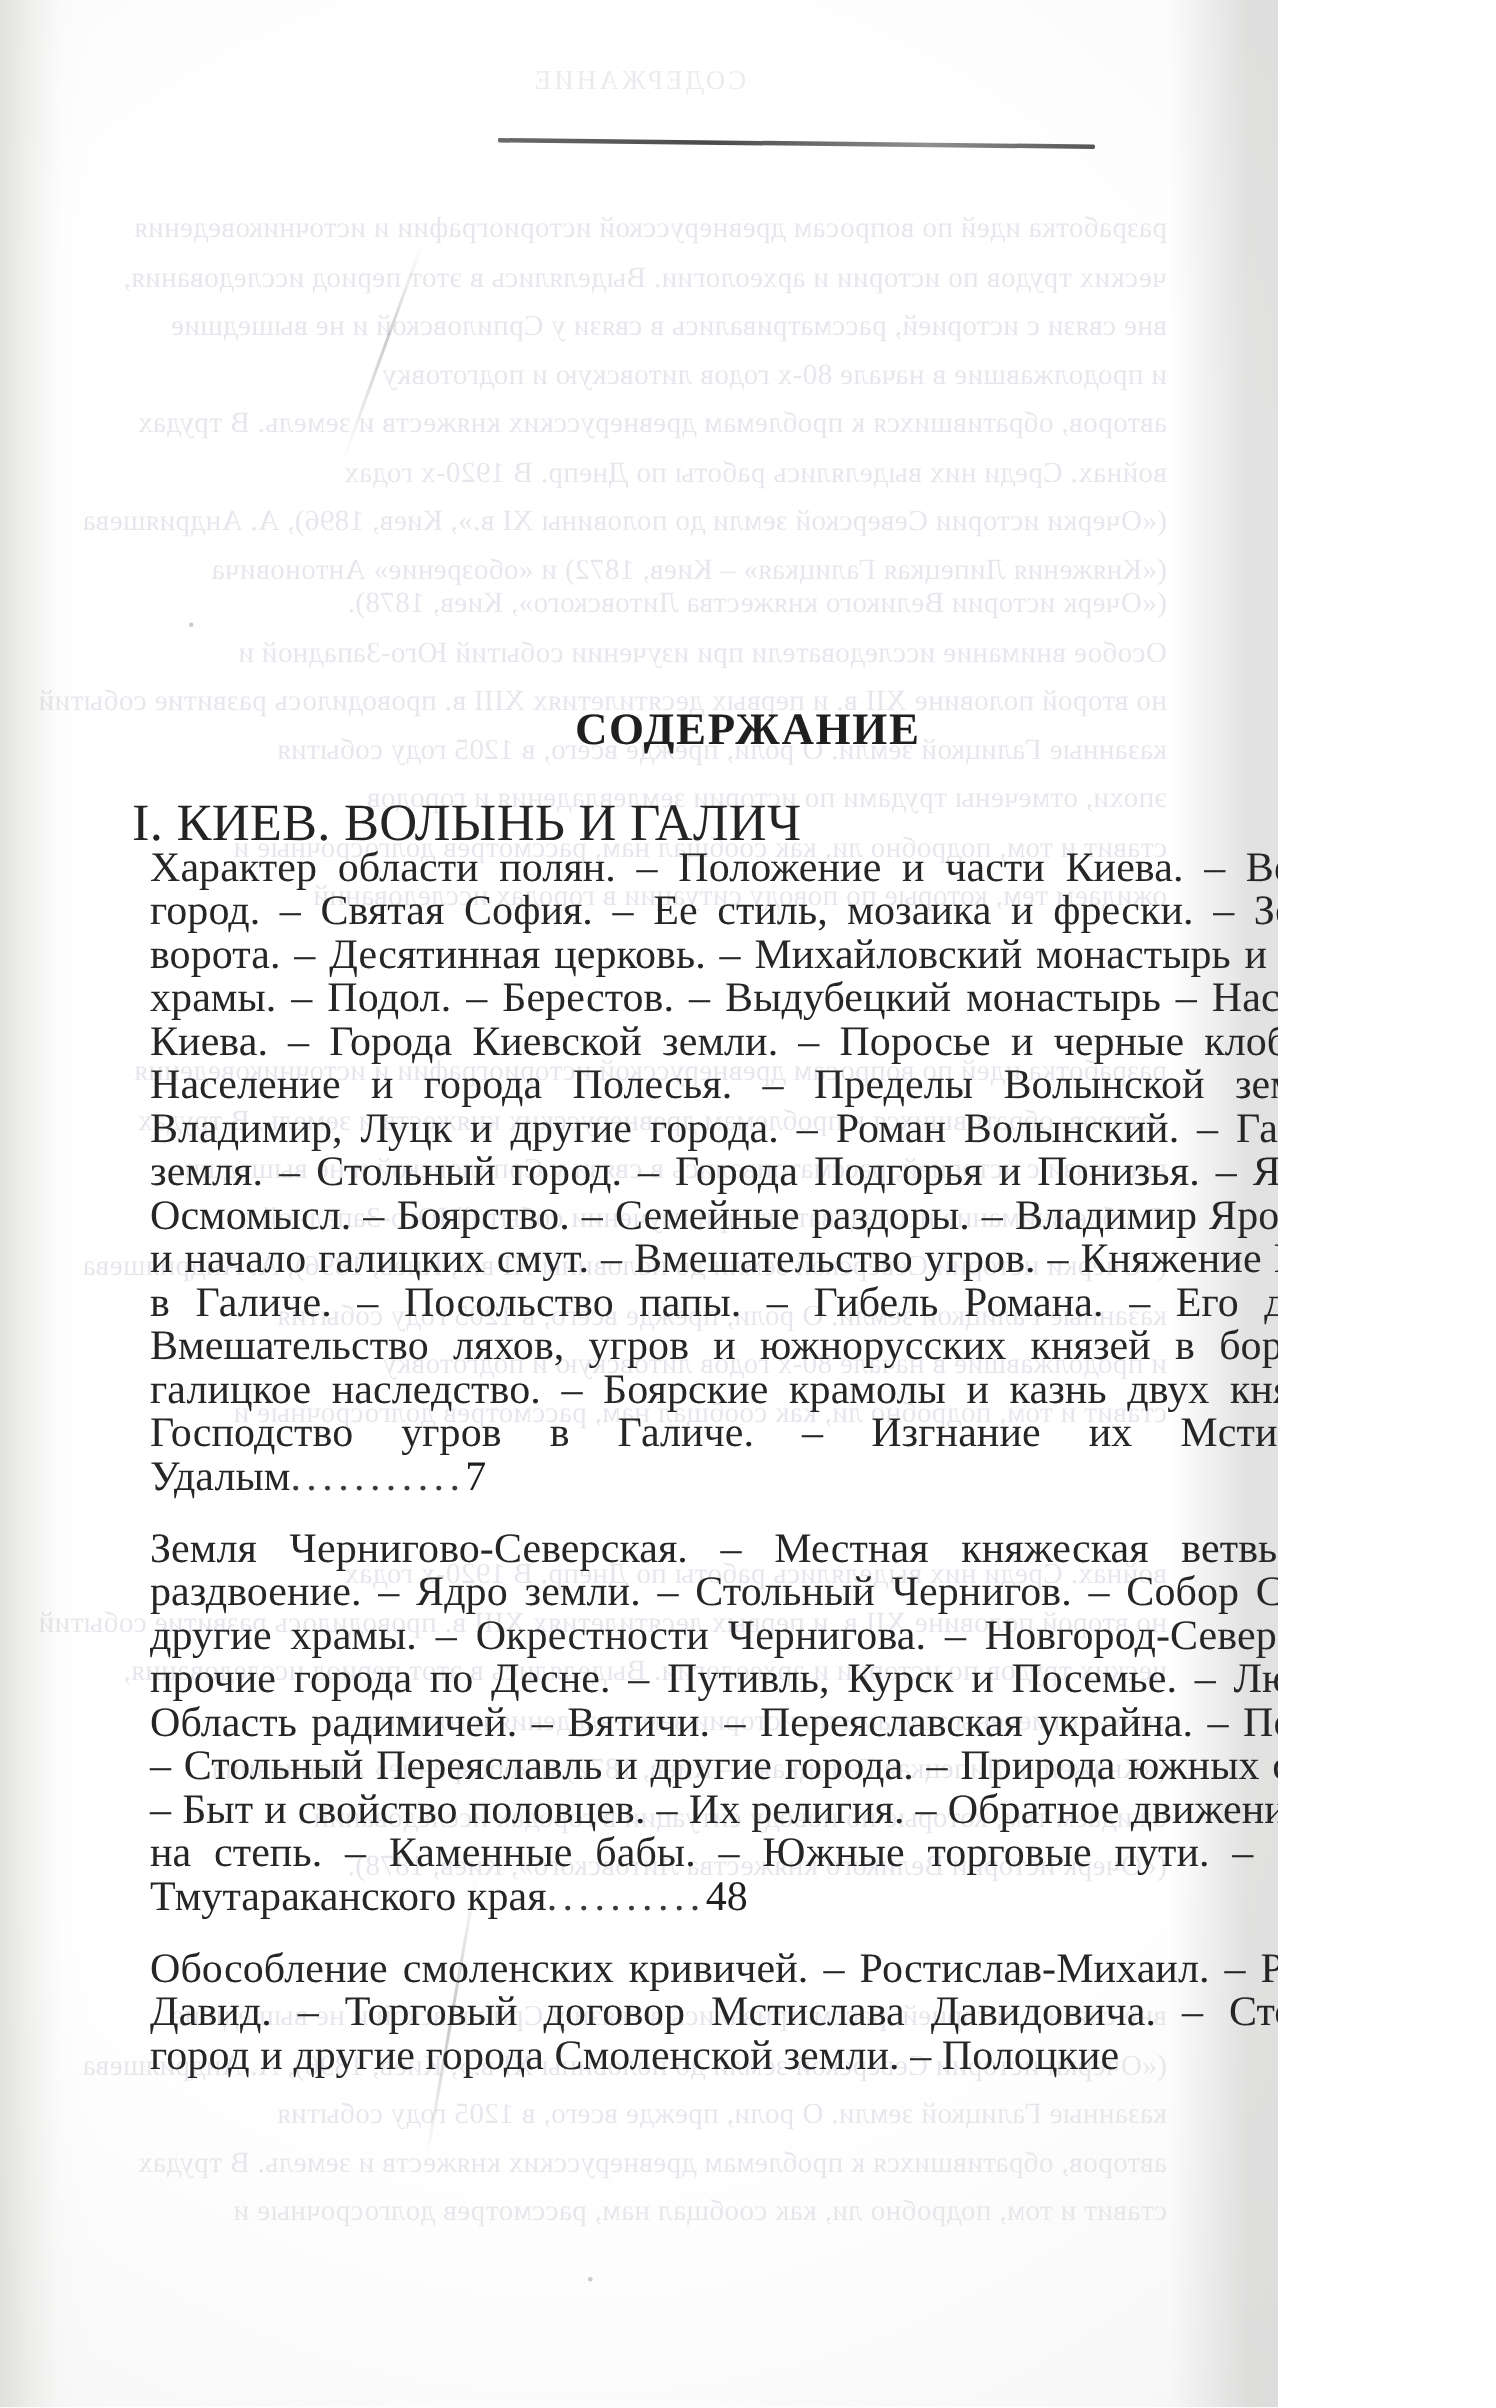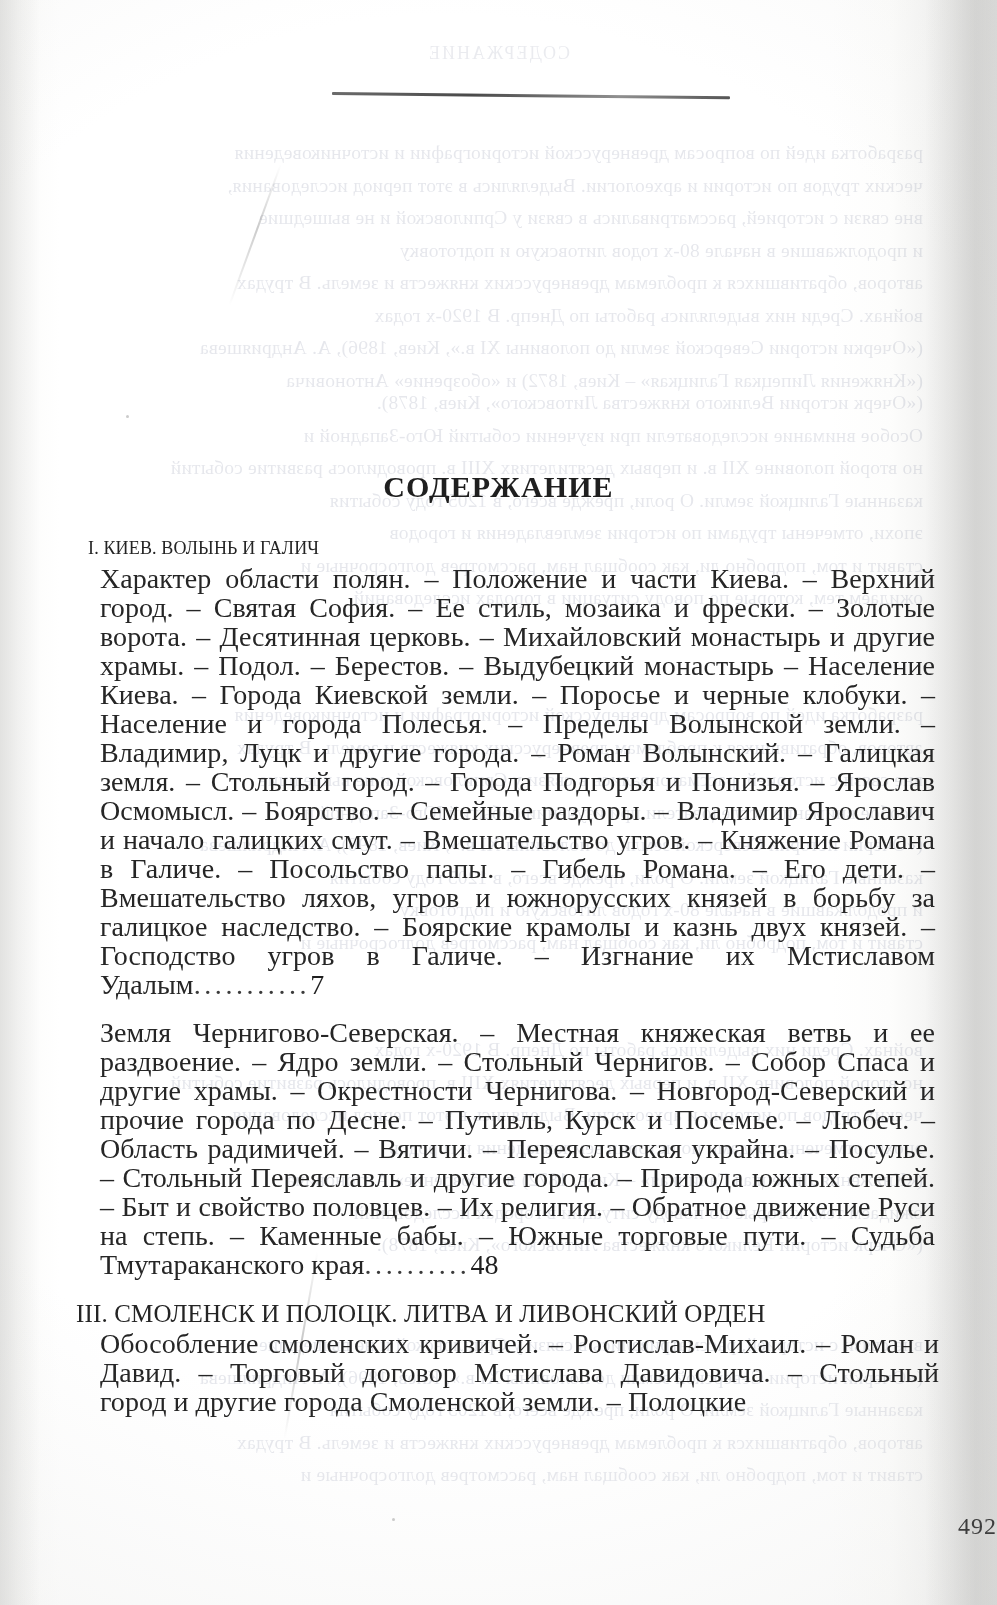--- a/index.html
+++ b/index.html
@@ -2,21 +2,21 @@
 <html><head>
 <meta charset="utf-8">
 <style>
   html, body {
     margin: 0;
     padding: 0;
     background: #ffffff;
   }
   .page {
     position: relative;
-    width: 997px;
+    width: 852px;
     height: 1605px;
     overflow: hidden;
     background:
       linear-gradient(to right,
         #f2f2f1 0px,
         #fbfbfa 18px,
         #ffffff 60px,
         #ffffff 830px,
         #fdfdfc 890px,
         #f0f0ef 950px,
@@ -121,21 +121,21 @@
 
   .entries {
     position: absolute;
     top: 533px;
     left: 0;
     width: 997px;
   }
   .entry { margin-bottom: 19px; }
 
   .entry-heading {
-    font-size: 18px;
+    font-size: 35px;
     line-height: 31px;
     color: #242424;
     letter-spacing: 0.15px;
     white-space: nowrap;
   }
   .entry-1 .entry-heading { margin-left: 88px; }
   .entry-2 .entry-heading { margin-left: 82px; font-size: 25px; }
   .entry-3 .entry-heading { margin-left: 76px; font-size: 25px; }
 
   .entry-body {
@@ -269,21 +269,20 @@
       <div class="entry entry-1">
         <div class="entry-heading">I. КИЕВ. ВОЛЫНЬ И ГАЛИЧ</div>
         <div class="entry-body"><span>Характер области полян. – Положение и части Киева. – Верхний город. – Святая София. – Ее стиль, мозаика и фрески. – Золотые ворота. – Десятинная церковь. – Михайловский монастырь и другие храмы. – Подол. – Берестов. – Выдубецкий монастырь – Население Киева. – Города Киевской земли. – Поросье и черные клобуки. – Население и города Полесья. – Пределы Волынской земли. – Владимир, Луцк и другие города. – Роман Волынский. – Галицкая земля. – Стольный город. – Города Подгорья и Понизья. – Ярослав Осмомысл. – Боярство. – Семейные раздоры. – Владимир Ярославич и начало галицких смут. – Вмешательство угров. – Княжение Романа в Галиче. – Посольство папы. – Гибель Романа. – Его дети. – Вмешательство ляхов, угров и южнорусских князей в борьбу за галицкое наследство. – Боярские крамолы и казнь двух князей. – Господство угров в Галиче. – Изгнание их Мстиславом Удалым</span><span class="leader">...........</span><span class="pageno">7</span></div>
       </div>
 
       <div class="entry entry-2">
         <div class="entry-body"><span>Земля Чернигово-Северская. – Местная княжеская ветвь и ее раздвоение. – Ядро земли. – Стольный Чернигов. – Собор Спаса и другие храмы. – Окрестности Чернигова. – Новгород-Северский и прочие города по Десне. – Путивль, Курск и Посемье. – Любеч. – Область радимичей. – Вятичи. – Переяславская украйна. – Посулье. – Стольный Переяславль и другие города. – Природа южных степей. – Быт и свойство половцев. – Их религия. – Обратное движение Руси на степь. – Каменные бабы. – Южные торговые пути. – Судьба Тмутараканского края</span><span class="leader">..........</span><span class="pageno">48</span></div>
       </div>
 
       <div class="entry entry-3">
-        <div class="entry-heading">III. СМОЛЕНСК И ПОЛОЦК. ЛИТВА И ЛИВОНСКИЙ ОРДЕН</div>
         <div class="entry-body"><span>Обособление смоленских кривичей. – Ростислав-Михаил. – Роман и Давид. – Торговый договор Мстислава Давидовича. – Стольный город и другие города Смоленской земли. – Полоцкие</span></div>
       </div>
 
     </div>
 
     <div class="footer-pageno">492</div>
 
   </div>
 </div>
 

